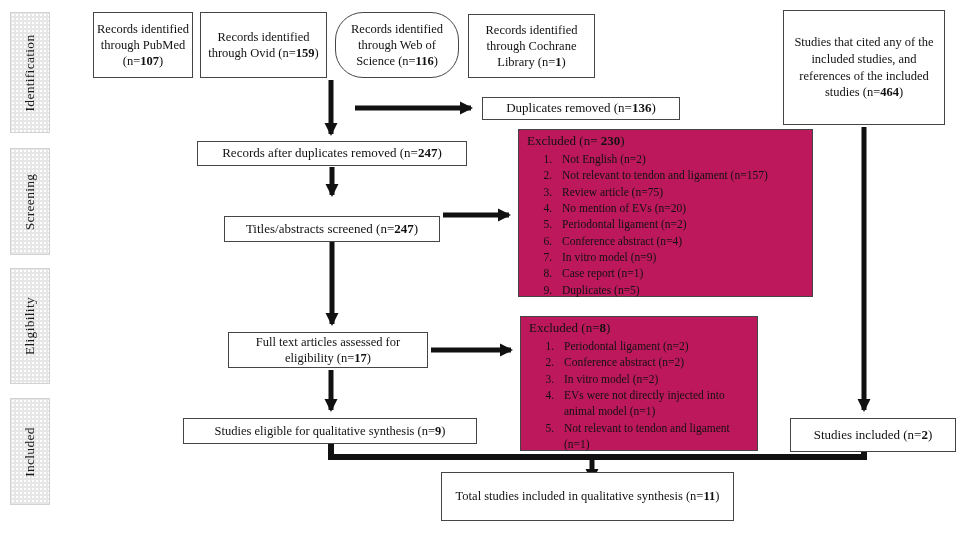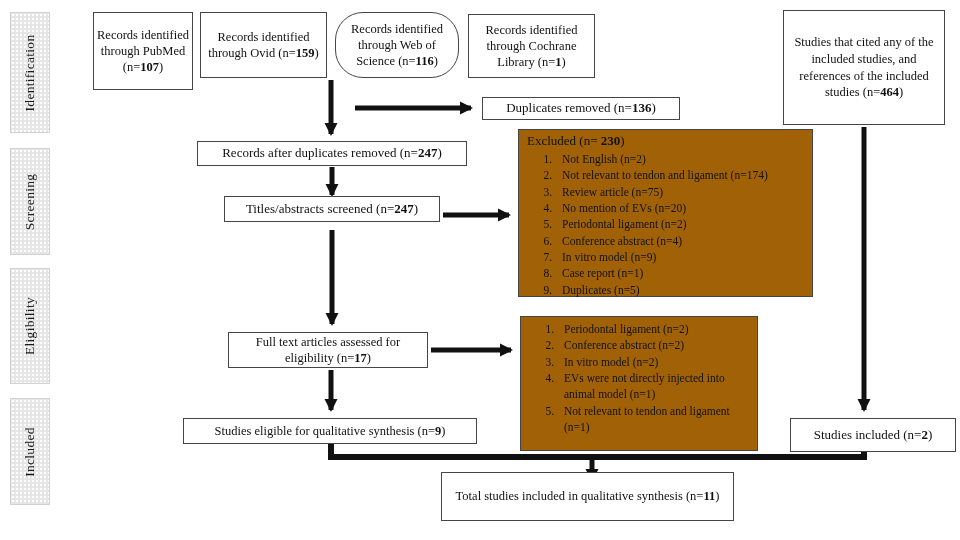--- a/index.html
+++ b/index.html
@@ -38,36 +38,36 @@
   #stage-included       { top: 398px; height: 107px; }
 
   .box {
     position: absolute; border: 1px solid var(--box_border); background: #fff;
     display: flex; align-items: center; justify-content: center;
     text-align: center; font-size: 12.5px; line-height: 1.3;
   }
   .box .t { width: 100%; padding: 0 3px; }
   .box b, .listbox b { font-weight: bold; }
 
-  #box-pubmed   { left: 93px;  top: 12px; width: 100px; height: 78px; }
+  #box-pubmed   { left: 93px;  top: 12px; width: 100px; height: 66px; }
   #box-ovid     { left: 200px; top: 12px; width: 127px; height: 66px; }
   #box-wos      { left: 335px; top: 12px; width: 124px; height: 66px; border-radius: 28px; }
   #box-cochrane { left: 468px; top: 14px; width: 127px; height: 64px; }
   #box-cited    { left: 783px; top: 10px; width: 162px; height: 115px; line-height: 1.33; }
 
   #box-duplicates       { left: 482px; top: 97px;  width: 198px; height: 23px; font-size: 13px; }
   #box-after-duplicates { left: 197px; top: 141px; width: 270px; height: 25px; font-size: 13px; }
-  #box-titles           { left: 224px; top: 196px; width: 216px; height: 26px; font-size: 13px; }
+  #box-titles           { left: 224px; top: 216px; width: 216px; height: 26px; font-size: 13px; }
   #box-fulltext         { left: 228px; top: 332px; width: 200px; height: 36px; }
   #box-eligible         { left: 183px; top: 418px; width: 294px; height: 26px; }
   #box-included         { left: 790px; top: 418px; width: 166px; height: 34px; font-size: 13px; }
   #box-total            { left: 441px; top: 472px; width: 293px; height: 49px; font-family: Liberation Serif, serif; }
 
   .listbox {
-    position: absolute; border: 1px solid var(--box_border); background: #a16207;
+    position: absolute; border: 1px solid var(--box_border); background: #be185d;
     text-align: left; padding: 3px 6px 0 8px;
   }
   .listbox .title { font-size: 13px; line-height: 1.3; }
   .listbox ol { margin: 1px 0 0 0; padding-left: 28px; }
   .listbox li { font-size: 11.5px; line-height: 1.42; padding-left: 7px; }
   #box-excluded-screening  { left: 518px; top: 129px; width: 295px; height: 168px; }
   #box-excluded-eligibility{ left: 520px; top: 316px; width: 238px; height: 135px; }
 </style>
 </head>
 <body>
@@ -127,36 +127,37 @@
 </div>
 <div class="box" id="box-titles">
   <div class="t"><span>Titles/abstracts screened (n=</span><b>247</b><span>)</span></div>
 </div>
 
 <div class="listbox" id="box-excluded-screening">
   <div class="title"><span>Excluded (n= </span><b>230</b><span>)</span></div>
   <ol>
 
   <li>Not English (n=2)</li>
-      <li>Not relevant to tendon and ligament (n=174)</li>
+      <li>Not relevant to tendon and ligament (n=157)</li>
       <li>Review article (n=75)</li>
       <li>No mention of EVs (n=20)</li>
       <li>Periodontal ligament (n=2)</li>
       <li>Conference abstract (n=4)</li>
       <li>In vitro model (n=9)</li>
       <li>Case report (n=1)</li>
       <li>Duplicates (n=5)</li>
     </ol>
 </div>
 
 <div class="box" id="box-fulltext">
   <div class="t"><span>Full text articles assessed for eligibility (n=</span><b>17</b><span>)</span></div>
 </div>
 
 <div class="listbox" id="box-excluded-eligibility">
+  <div class="title"><span>Excluded (n=</span><b>8</b><span>)</span></div>
   <ol>
 
   <li>Periodontal ligament (n=2)</li>
       <li>Conference abstract (n=2)</li>
       <li>In vitro model (n=2)</li>
       <li>EVs were not directly injected into animal model (n=1)</li>
       <li>Not relevant to tendon and ligament (n=1)</li>
     </ol>
 </div>
 

